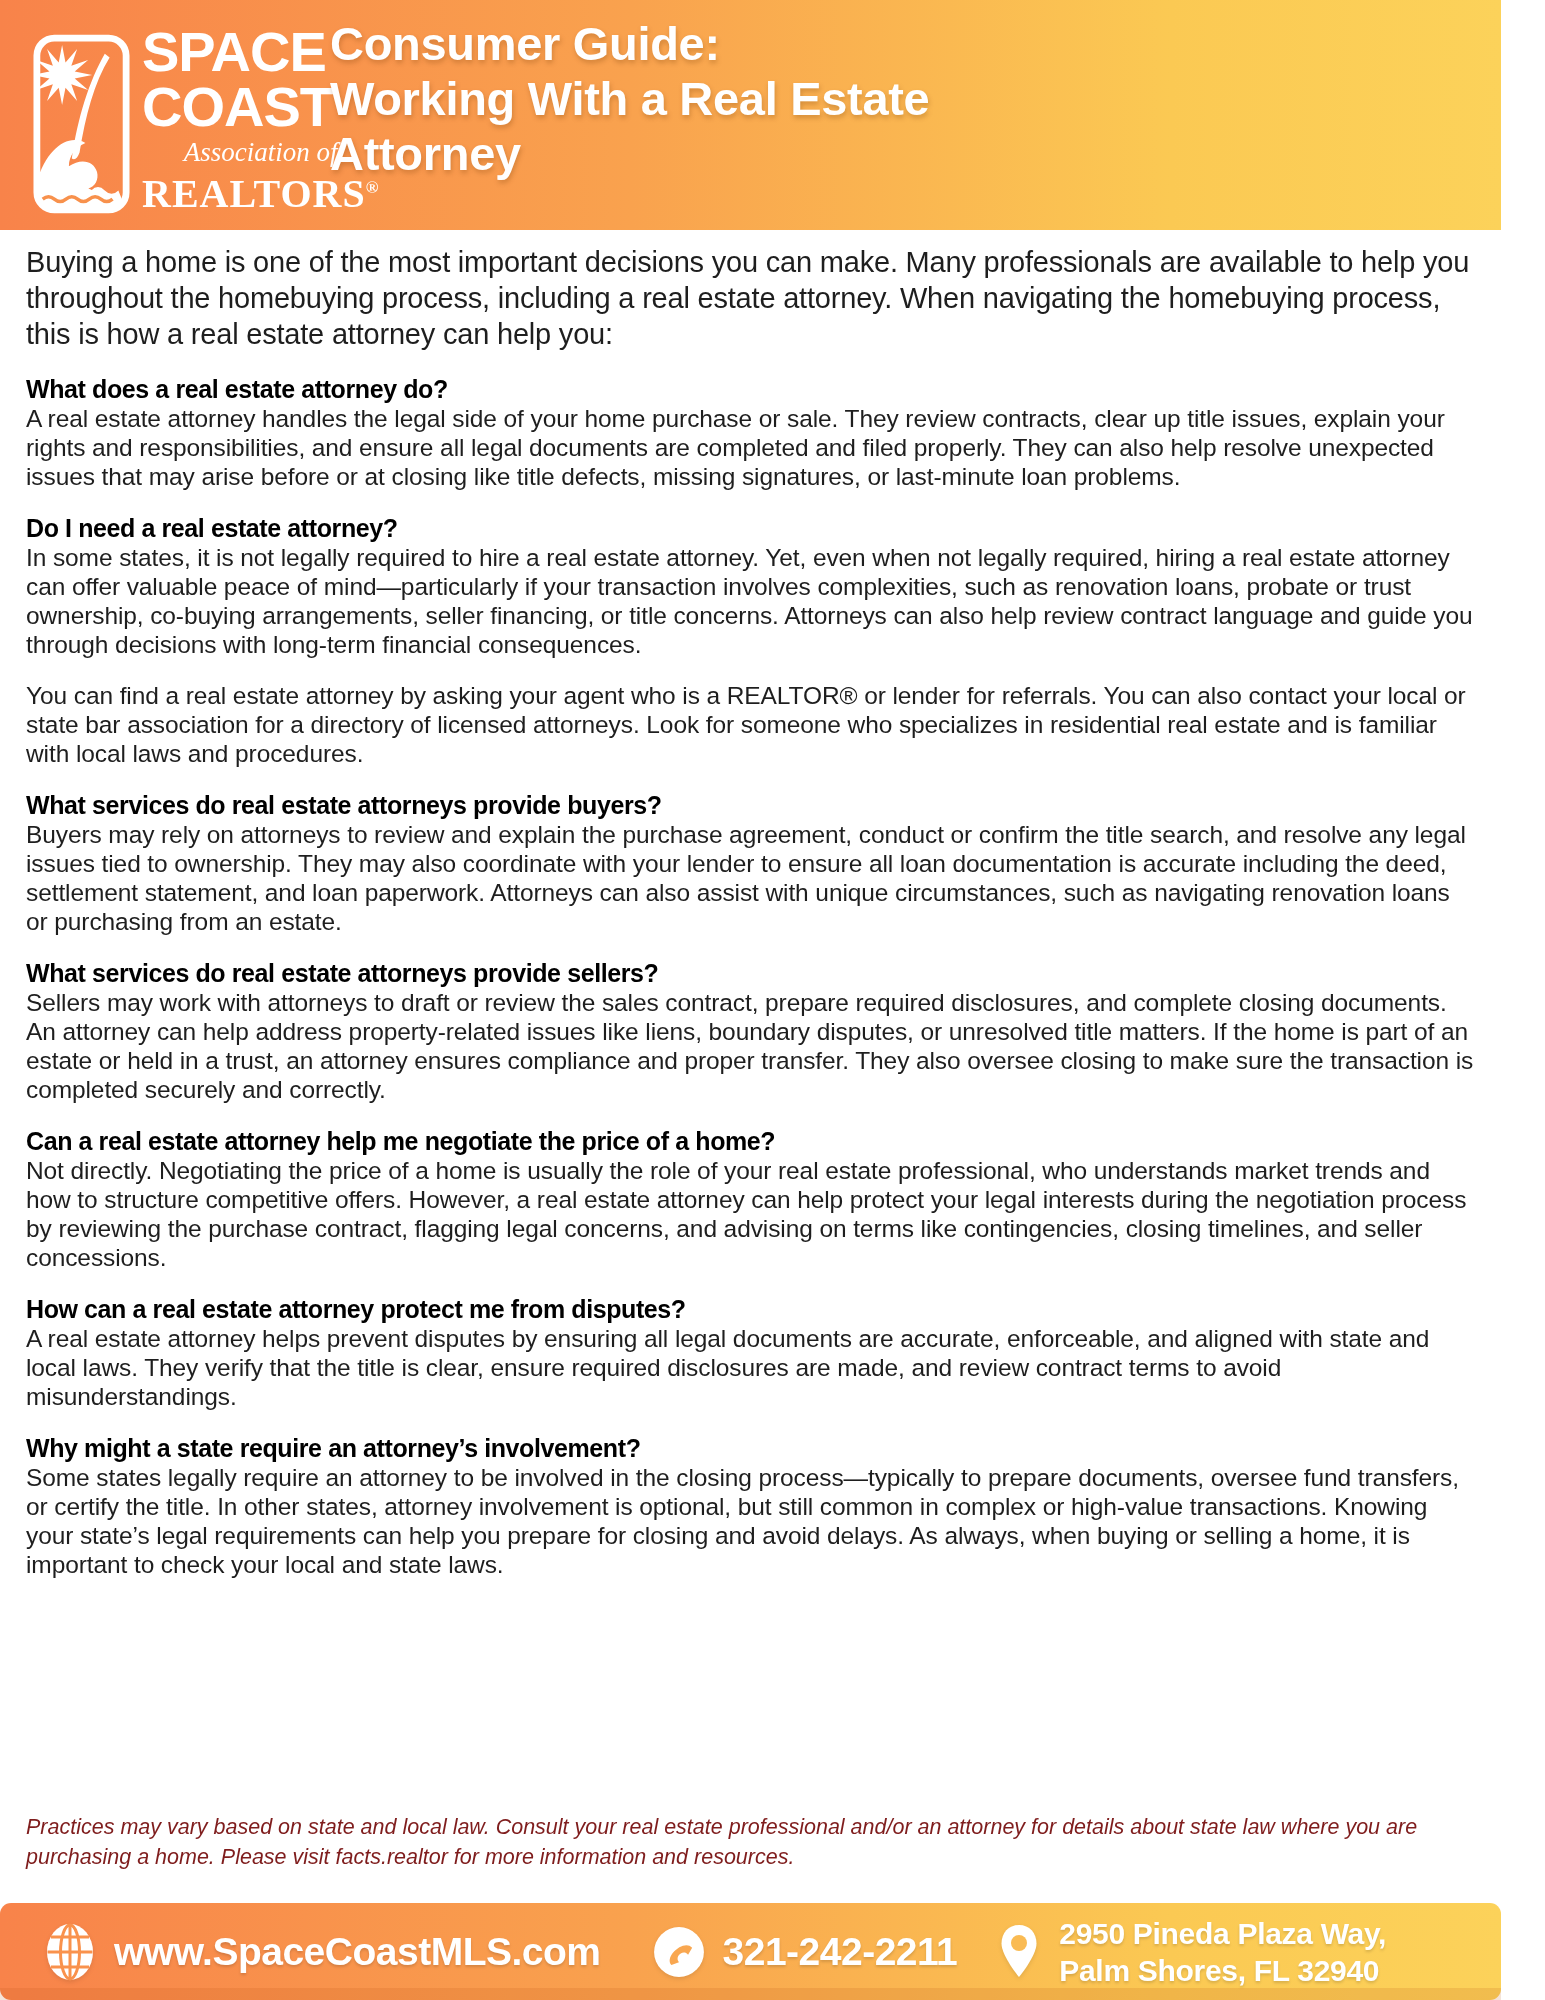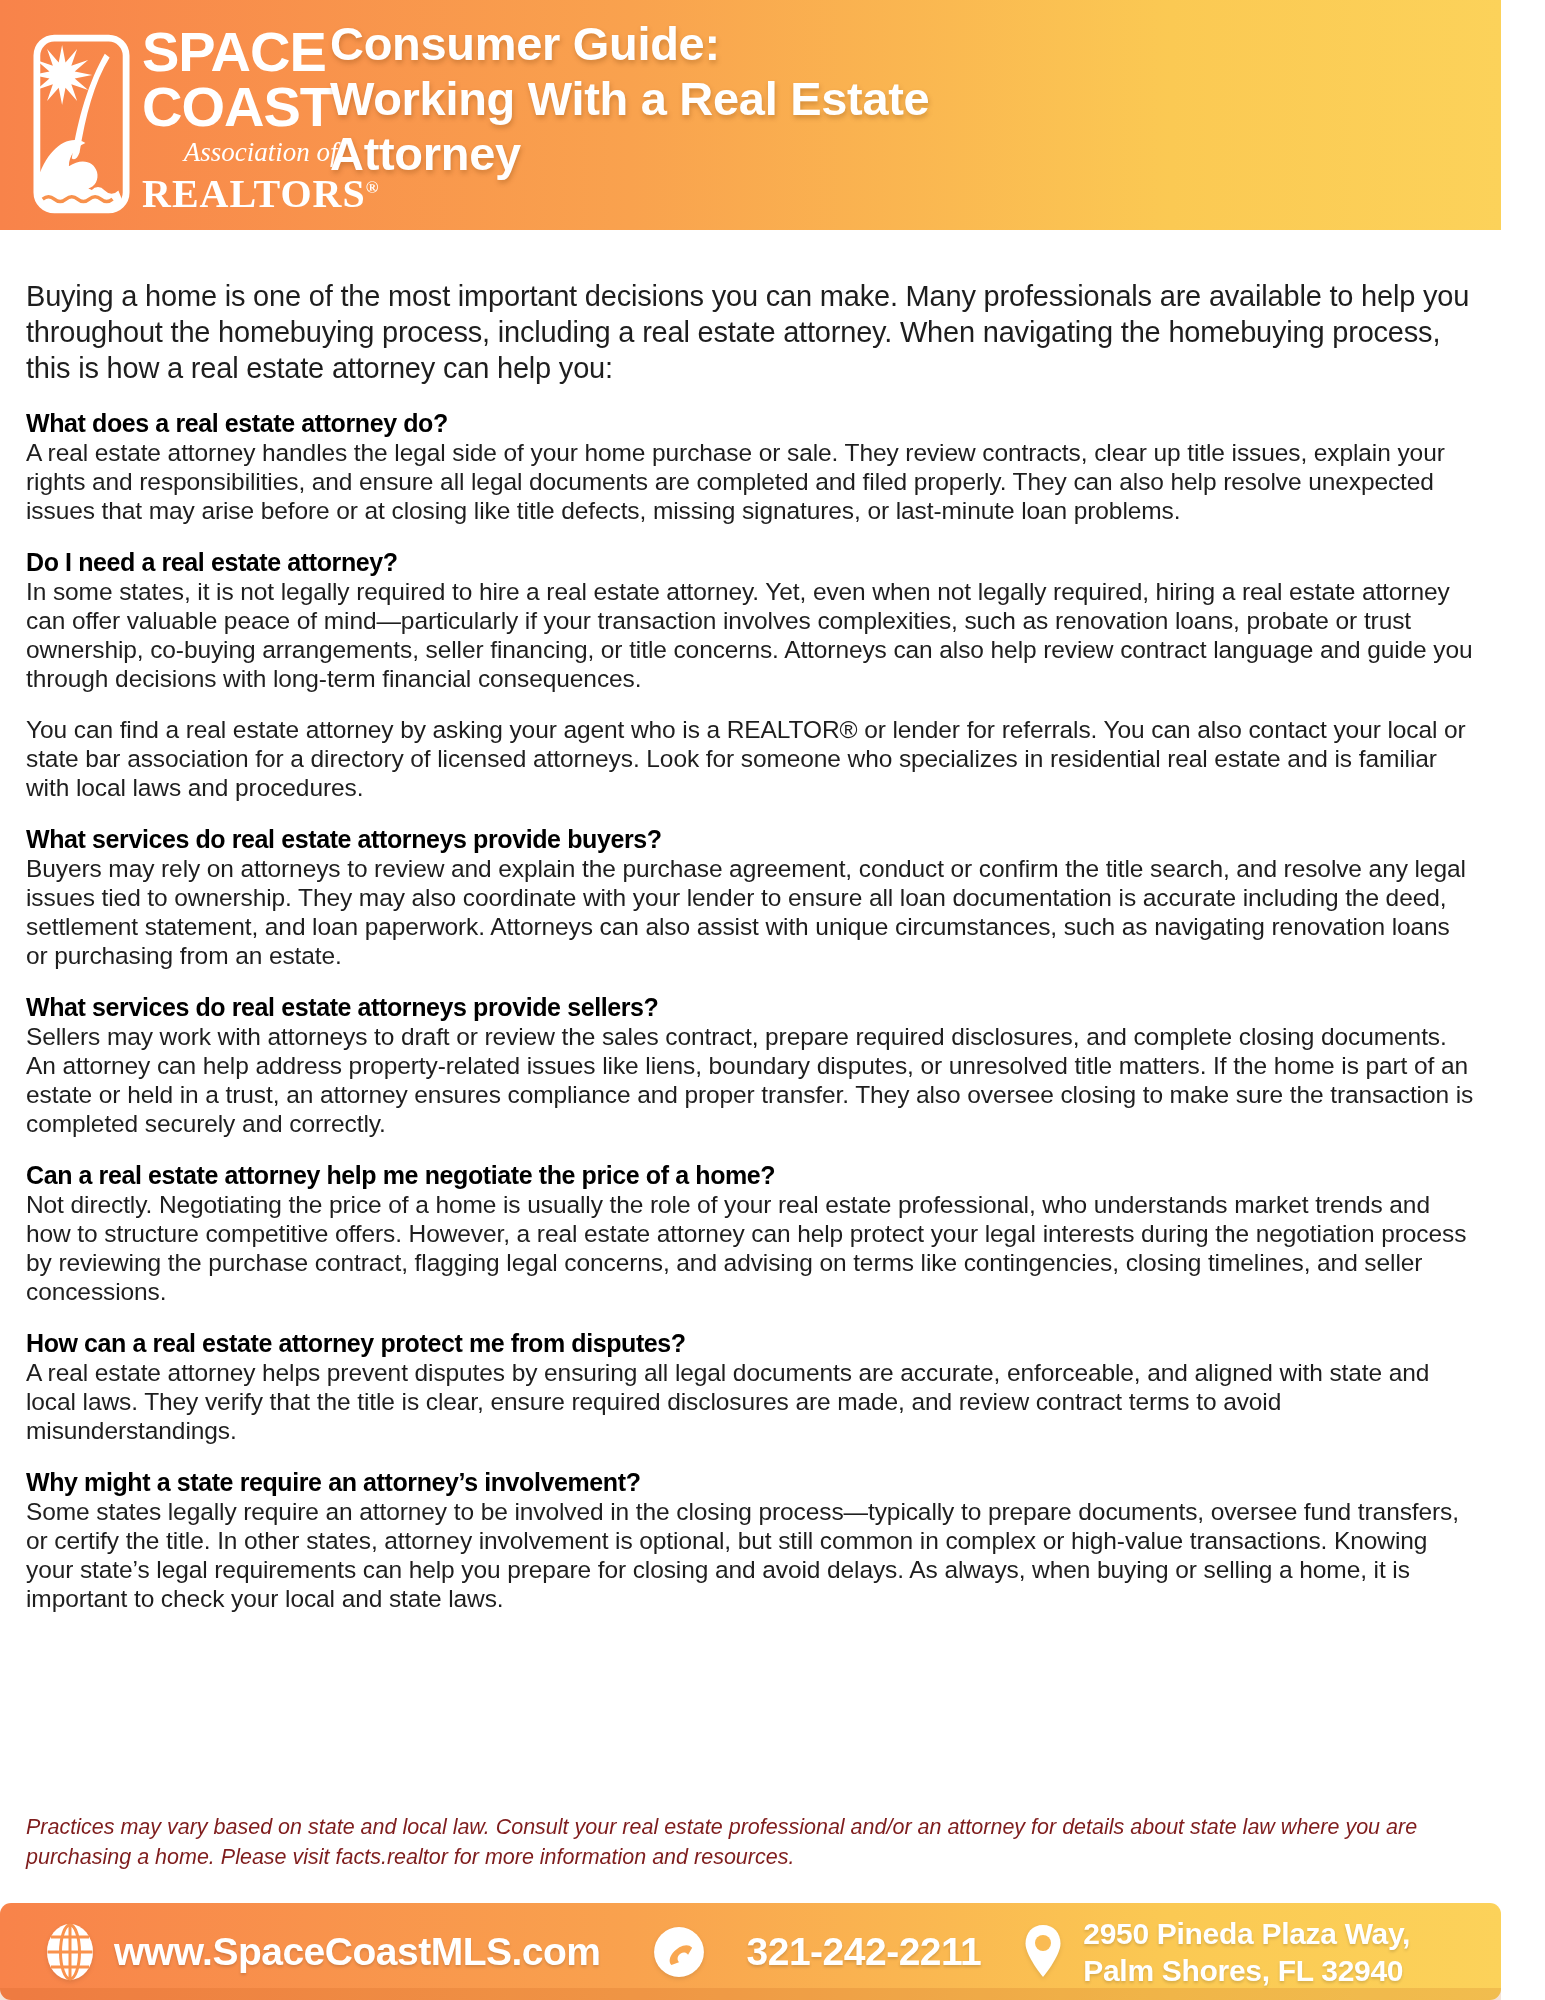--- a/index.html
+++ b/index.html
@@ -24,21 +24,21 @@
   .logo-realtors sup { font-size:17px; }
   .doc-title {
     position:absolute; left:330px; top:16px; color:#fff;
     font-size:47px; font-weight:800; line-height:55px; letter-spacing:-0.3px;
     text-shadow:1px 3px 5px rgba(110,55,0,0.28);
   }
 
   
   .content {
     flex:1 1 auto; display:flex; flex-direction:column;
-    padding:12px 24px 0 26px; overflow:hidden; color:#1e1e1e;margin-top:34px;
+    padding:12px 24px 0 26px; overflow:hidden; color:#1e1e1e;
   }
   .intro { font-size:29px; line-height:36px; margin:2px 0 0 0; letter-spacing:-0.2px; }
   .qa-section { margin-top:22px; }
   .qa-heading {
     font-size:25px; font-weight:bold; line-height:30px; margin:0;
     color:#000; letter-spacing:-0.4px;
   }
   .qa-body { font-size:24.5px; line-height:29px; margin:0; letter-spacing:-0.1px; }
   .disclaimer {
     margin-top:auto; padding:12px 10px 10px 0;
@@ -56,21 +56,21 @@
     background:rgba(186,83,20,0.16); pointer-events:none;
   }
   .footer-group { display:flex; align-items:center; }
   .footer-icon { flex:0 0 auto; display:block; filter:drop-shadow(0 2px 2px rgba(0,0,0,0.10)); }
   .footer-text {
     color:#fff; font-weight:bold; margin-left:18px;
     text-shadow:0 2px 3px rgba(0,0,0,0.15); white-space:nowrap;
   }
   .website-text, .phone-text { font-size:39px; letter-spacing:-0.5px; }
   .address-text { font-size:30px; line-height:37px; letter-spacing:-0.3px; }
-  .group-phone { margin-left:52px;gap:24px; }
+  .group-phone { margin-left:52px; }
   .group-address { margin-left:40px; }
 </style>
 </head>
 <body>
 
 <div class="page">
 
   <div class="header">
 
     <div class="logo-box">

